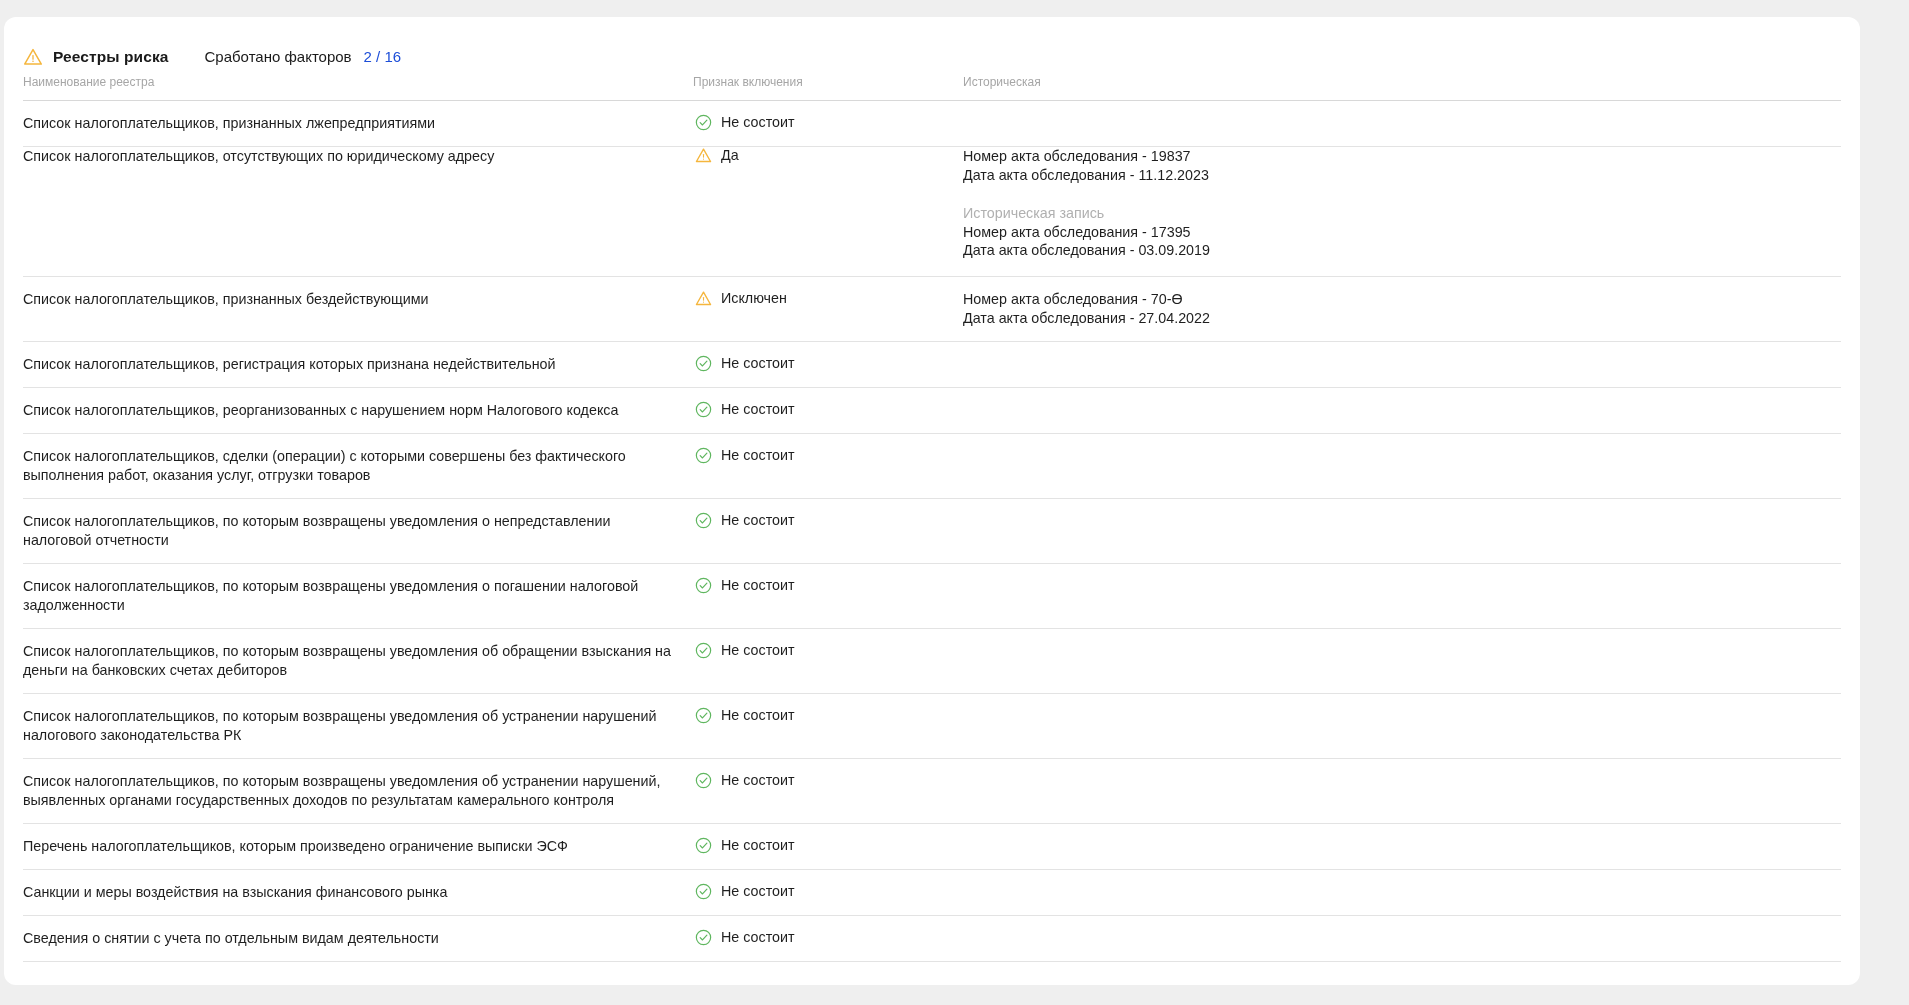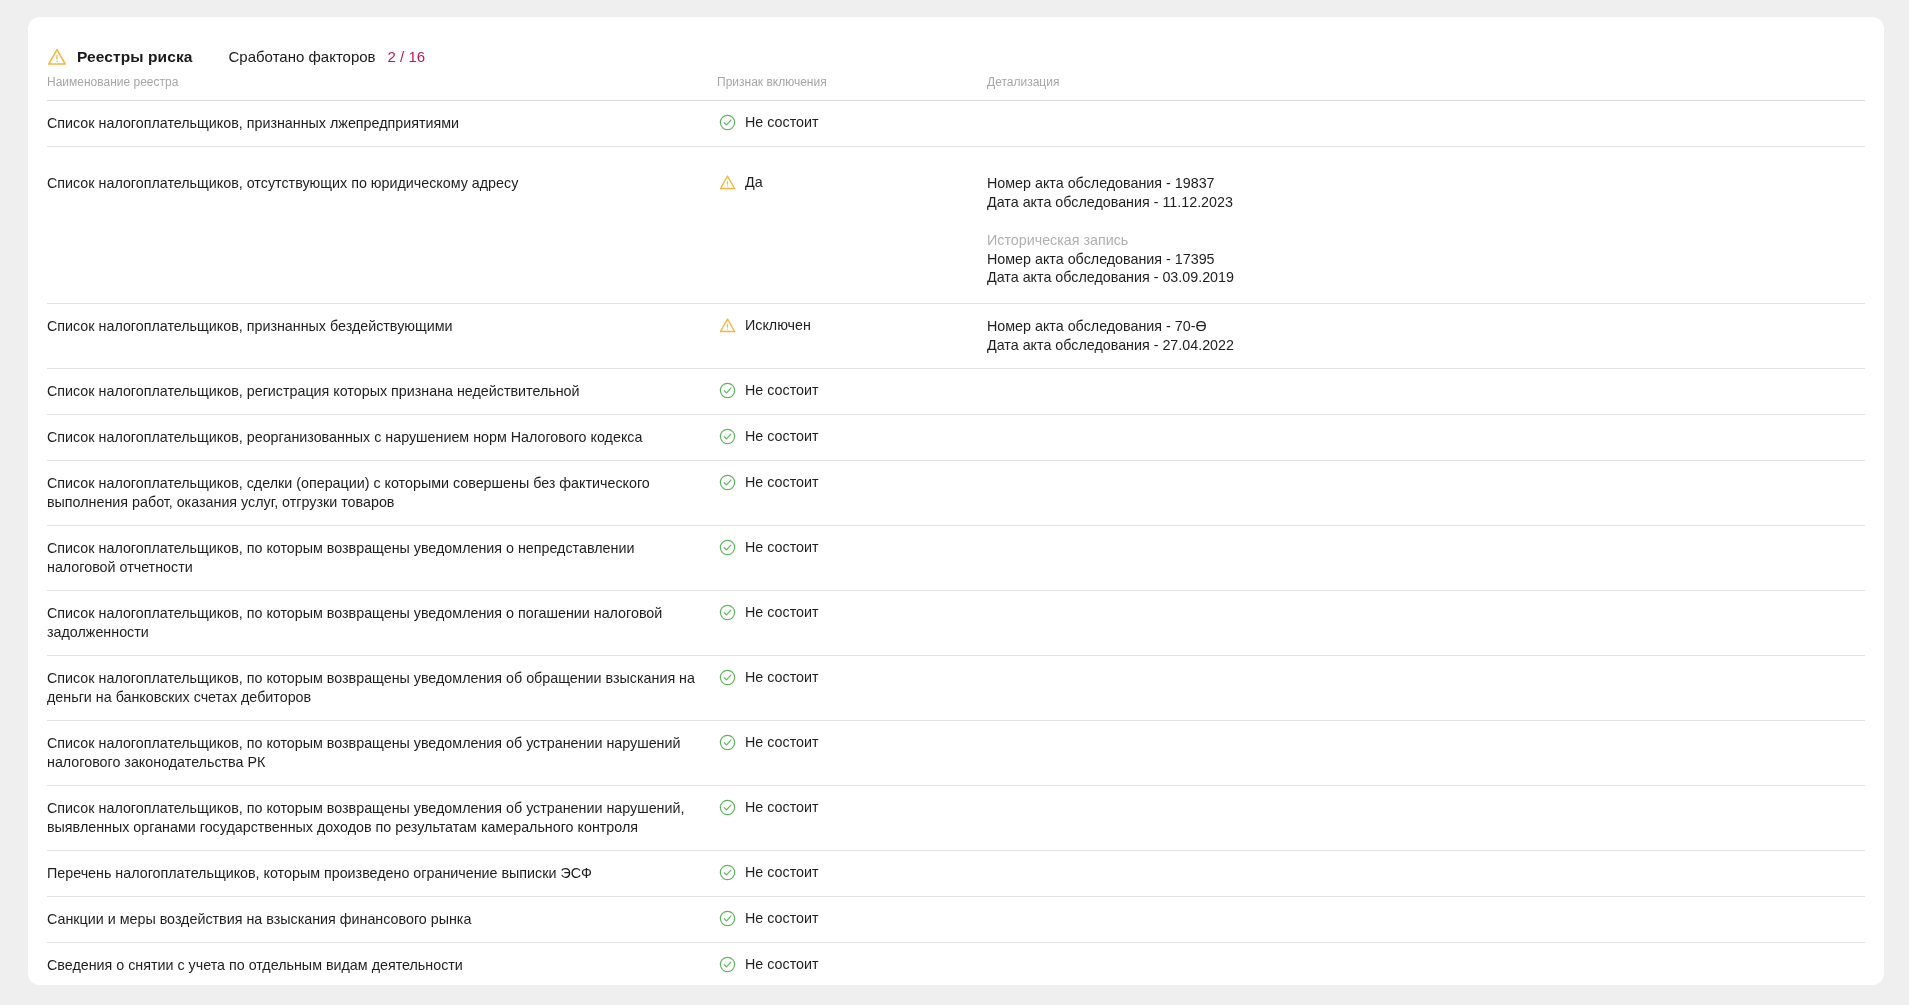--- a/index.html
+++ b/index.html
@@ -16,21 +16,21 @@
 
   .page {
     position: relative;
     width: 1909px;
     height: 1005px;
     background: #efefef;
   }
 
   .card {
     position: absolute;
-    left: 28px;
+    left: 4px;
     top: 17px;
     width: 1856px;
     height: 968px;
     background: #ffffff;
     border-radius: 12px;
     overflow: hidden;
   }
 
   
   .card-header {
@@ -54,21 +54,21 @@
     white-space: nowrap;
   }
   .header-factors-label {
     font-size: 15px;
     color: #1a1a1a;
     margin-left: 36px;
     white-space: nowrap;
   }
   .header-factors-value {
     font-size: 15px;
-    color: #be185d;
+    color: #1d4ed8;
     margin-left: 12px;
     white-space: nowrap;
   }
 
   
   .table {
     margin: 0 19px 0 19px;
     width: 1818px;
   }
 
@@ -130,21 +130,21 @@
     color: #1f1f1f;
     line-height: 1.32;
   }
   .detail-line { display: block; white-space: nowrap; }
   .detail-hist-label {
     display: block;
     color: #b0b0b0;
     margin-top: 19px;
     white-space: nowrap;
   }
-  .row.detail-big  { padding-top: 27px; padding-bottom: 16px; }
+  .row.detail-big  { padding-top: 0; padding-bottom: 16px; }
 </style>
 </head>
 <body>
 
 <div class="page">
   <div class="card">
 
     <div class="card-header">
       <span class="warn-icon">
         <svg viewBox="0 0 20 20" width="20" height="20" aria-hidden="true">
@@ -156,21 +156,21 @@
       <span class="header-title">Реестры риска</span>
       <span class="header-factors-label">Сработано факторов</span>
       <span class="header-factors-value">2 / 16</span>
     </div>
 
     <div class="table">
 
       <div class="thead">
         <div class="th col-name">Наименование реестра</div>
         <div class="th col-flag">Признак включения</div>
-        <div class="th col-detail">Детализация</div>
+        <div class="th col-detail">Историческая</div>
       </div>
 
       <div id="rows-container">
           <div class="row">
             <div class="cell-name col-name">Список налогоплательщиков, признанных лжепредприятиями</div>
             <div class="cell-flag col-flag">
               <span class="flag-icon"><svg viewBox="0 0 20 20" width="17" height="17" aria-hidden="true">
                   <circle cx="10" cy="10" r="8.4" fill="none" stroke="#5fb65f" stroke-width="1.4"></circle>
                   <path d="M6.1 10.2 L8.8 12.9 L14.0 7.2" fill="none" stroke="#5fb65f" stroke-width="1.4" stroke-linecap="round" stroke-linejoin="round"></path>
                 </svg></span>

